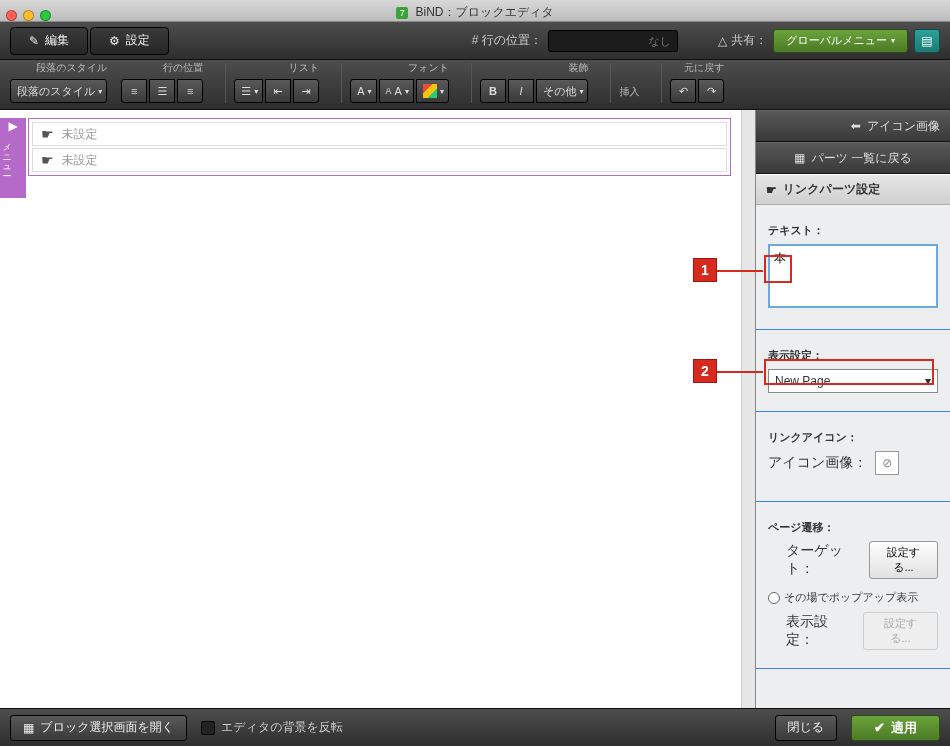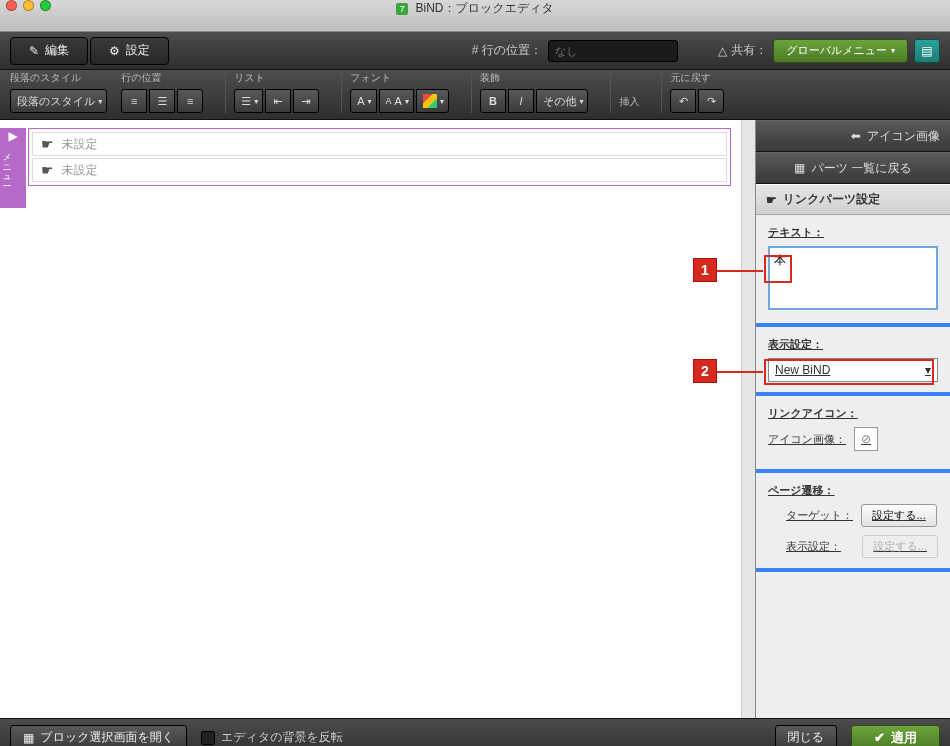--- a/index.html
+++ b/index.html
@@ -4,24 +4,24 @@
 <style>
 * { box-sizing: border-box; margin: 0; padding: 0; }
 body {
   width: 950px; height: 746px;
   font-family: "Hiragino Kaku Gothic Pro", "Meiryo", sans-serif;
   font-size: 12px; color: #333;
   background: #2a2a2a;
   position: relative; overflow: hidden;
 }
 .titlebar {
-  height: 32px;
+  height: 22px;
   background: linear-gradient(#d8d8d8,#bdbdbd);
   border-bottom: 1px solid #888;
-  display: flex; align-items: flex-start;
+  display: flex; align-items: flex-end;
   padding: 0 6px;
   position: relative;
 }
 .traffic { display: flex; gap: 6px; }
 .tl { width:11px; height:11px; border-radius:50%; border:0.5px solid rgba(0,0,0,.3);}
 .tl.red{background:#ff5f56;} .tl.yellow{background:#ffbd2e;} .tl.green{background:#27c93f;}
 .title { position:absolute; left:0; right:0; text-align:center; font-size:12px; color:#333;}
 .appicon{display:inline-block;width:12px;height:12px;background:#3aa33a;color:#fff;font-size:9px;text-align:center;line-height:12px;vertical-align:middle;margin-right:4px;border-radius:2px;}
 .topbar{
   height:38px;
@@ -34,32 +34,32 @@
   background:linear-gradient(#3a3a3a,#262626);
   border:1px solid #000; border-radius:4px;
   color:#eee; font-size:12px;
   display:flex; align-items:center; gap:6px;
   cursor:pointer;
 }
 .tab-btn .ic{font-size:12px;}
 .anchor-wrap{margin-left:auto; display:flex; align-items:center; gap:6px; color:#ccc;}
 .anchor-input{
   width:130px; height:22px; background:#1b1b1b; border:1px solid #000;
-  color:#888; padding:0 6px; border-radius:3px; font-size:11px;
+  color:#888; padding:0 6px; border-radius:3px; font-size:11px;text-align:right;
 }
 .share{display:flex;align-items:center;gap:4px;color:#ccc;}
 .global-btn{height:24px;padding:0 12px;background:linear-gradient(#6aa43a,#4c7a26);border:1px solid #2f4d15;border-radius:3px;color:#fff;font-size:11px;display:flex;align-items:center;gap:4px;cursor:pointer;}
 .icon-btn{width:26px;height:24px;background:linear-gradient(#2aa198,#1b7c75);border:1px solid #0f4d48;border-radius:3px;display:flex;align-items:center;justify-content:center;color:#fff;cursor:pointer;}
 .toolbar{
   height:50px;
   background:linear-gradient(#4d4d4d,#2e2e2e);
   border-bottom:1px solid #111;
   display:flex; align-items:flex-end; padding:0 10px 6px;
 }
-.tgroup{margin-right:14px;}
+.tgroup{margin-right:14px;text-align:right;}
 .tgroup .lbl{font-size:10px;color:#bbb;padding-bottom:4px;}
 .tgroup .ctrls{display:flex;gap:2px;}
 .tbtn{
   height:24px; min-width:26px; padding:0 6px;
   background:linear-gradient(#595959,#3a3a3a);
   border:1px solid #000; color:#ddd; font-size:11px;
   display:flex;align-items:center;justify-content:center;cursor:pointer;
 }
 .tbtn:first-child{border-radius:3px 0 0 3px;}
 .tbtn:last-child{border-radius:0 3px 3px 0;}
@@ -76,27 +76,27 @@
 .sidestrip .vt{writing-mode:vertical-rl;font-size:9px;color:#fff;padding:4px 0;letter-spacing:1px;}
 .blockarea{position:absolute;left:28px;top:8px;right:24px;border:1px solid #b569c9;padding:3px;}
 .brow{height:24px;border:1px solid #ddd;display:flex;align-items:center;gap:8px;padding:0 8px;margin-bottom:2px;color:#999;}
 .brow:last-child{margin-bottom:0;}
 .brow .hand{font-size:14px;color:#555;}
 .panel{width:195px;background:#eceeef;border-left:1px solid #888;display:flex;flex-direction:column;}
 .panelhead{background:linear-gradient(#4d4d4d,#2e2e2e);padding:0;}
 .ph-btn{height:32px;border-bottom:1px solid #111;display:flex;align-items:center;justify-content:flex-end;padding:0 10px;color:#ddd;font-size:12px;gap:6px;background:linear-gradient(#595959,#393939);border-top:1px solid #666;cursor:pointer;}
 .ph-btn.center{justify-content:center;}
 .section-title{background:linear-gradient(#e6e6e6,#d0d0d0);border-top:1px solid #fff;border-bottom:1px solid #aaa;padding:6px 10px;font-size:12px;color:#333;display:flex;align-items:center;gap:6px;font-weight:bold;}
-.section-body{padding:10px 12px;border-bottom:4px solid #3b82f6;text-decoration:underline;}
+.section-body{padding:18px 12px;border-bottom:1px solid #3b82f6;}
 .fld-lbl{font-size:11px;color:#333;font-weight:bold;margin-bottom:6px;}
 .textarea{width:100%;height:64px;border:2px solid #6fa8dc;background:#fff;padding:4px;font-size:12px;resize:none;}
 .sel{width:100%;height:24px;border:1px solid #888;background:#fff;padding:0 6px;font-size:12px;display:flex;align-items:center;justify-content:space-between;cursor:pointer;}
 .icnbox{width:24px;height:24px;border:1px solid #999;background:#fff;display:flex;align-items:center;justify-content:center;color:#888;cursor:pointer;}
 .hstack{display:flex;align-items:center;gap:8px;}
-.hstack .lab{font-size:11px;color:#333;}
+.hstack .lab{font-size:14px;color:#333;}
 .radio-row{display:flex;align-items:center;gap:4px;font-size:11px;padding:3px 0;}
 .radio{width:12px;height:12px;border:1px solid #666;border-radius:50%;display:inline-flex;align-items:center;justify-content:center;background:#fff;}
 .radio.checked::after{content:"";width:6px;height:6px;border-radius:50%;background:#2a70e8;}
 .smbtn{padding:3px 10px;border:1px solid #999;background:linear-gradient(#fdfdfd,#e2e2e2);border-radius:3px;font-size:11px;cursor:pointer;}
 .smbtn.disabled{color:#aaa;border-color:#ccc;background:#eee;}
 .footer{
   height:38px;background:linear-gradient(#4d4d4d,#2e2e2e);
   border-top:1px solid #111;display:flex;align-items:center;padding:0 10px;gap:14px;
 }
 .fb-btn{height:26px;padding:0 12px;background:linear-gradient(#595959,#3a3a3a);border:1px solid #000;border-radius:3px;color:#eee;font-size:12px;display:flex;align-items:center;gap:6px;cursor:pointer;}
@@ -281,41 +281,45 @@
     </div>
 
     <div class="section-body">
       <div class="fld-lbl">テキスト：</div>
       <textarea class="textarea" id="text-ta" style="">本</textarea>
     </div>
 
     <div class="section-body">
       <div class="fld-lbl">表示設定：</div>
       <div class="sel">
-        <span>New BiND</span>
+        <span>New Page</span>
         <span>▾</span>
       </div>
     </div>
 
     <div class="section-body">
       <div class="fld-lbl">リンクアイコン：</div>
       <div class="hstack" style="margin-bottom:8px;">
         <span class="lab">アイコン画像：</span>
         <div class="icnbox">
             <span>⊘</span>
           </div>
       </div>
     </div>
 
     <div class="section-body">
       <div class="fld-lbl">ページ遷移：</div>
       <div class="hstack" style="padding-left:18px;margin:4px 0 8px;">
         <span class="lab">ターゲット：</span>
         <button class="smbtn">設定する...</button>
       </div>
+      <label class="radio-row">
+        <span class="radio"></span>
+        <span>その場でポップアップ表示</span>
+      </label>
       <div class="hstack" style="padding-left:18px;margin-top:4px;justify-content:space-between;">
         <span class="lab">表示設定：</span>
         <button class="smbtn disabled">設定する...</button>
       </div>
     </div>
   </div>
 </div>
 
 <div class="footer">
   <div class="fb-btn">

